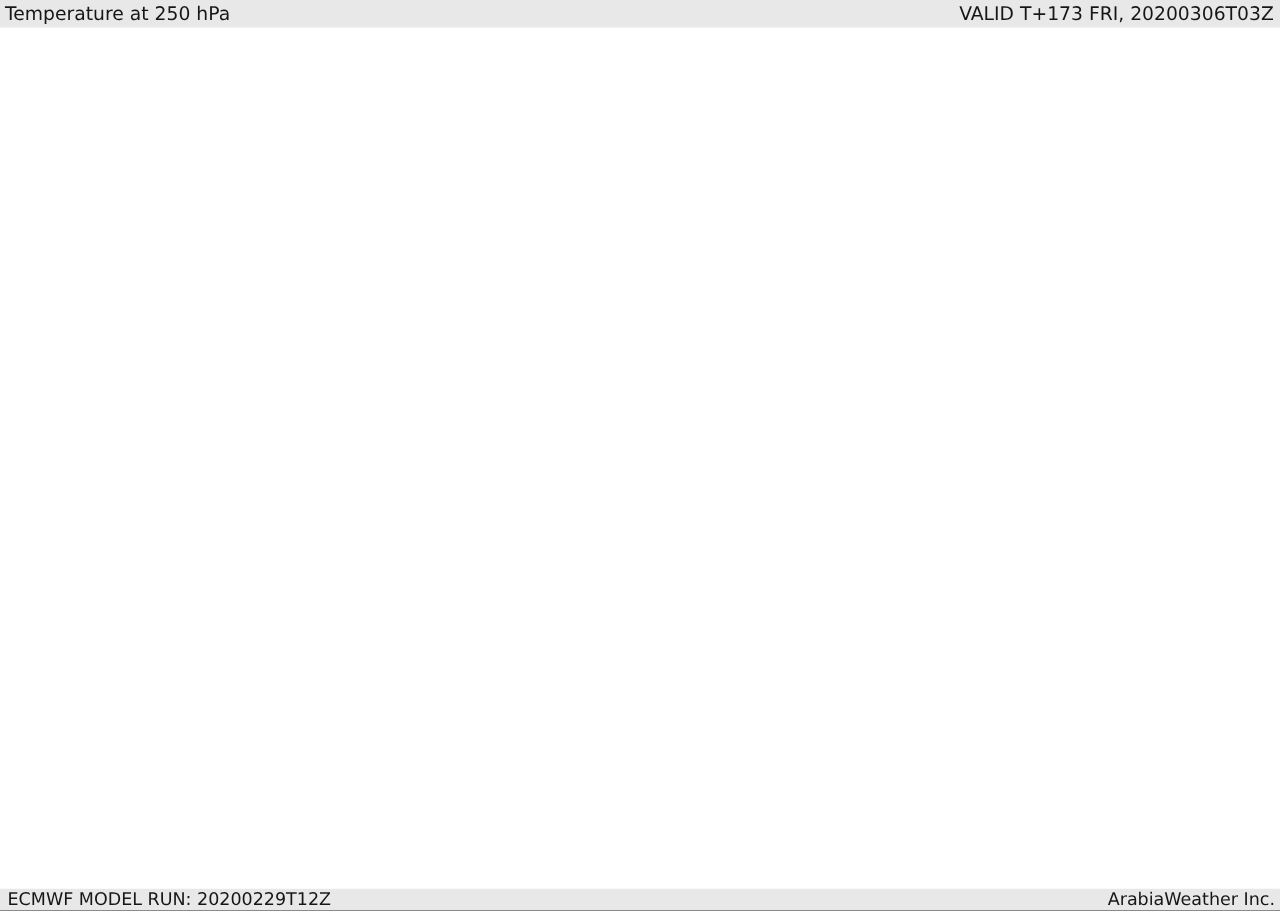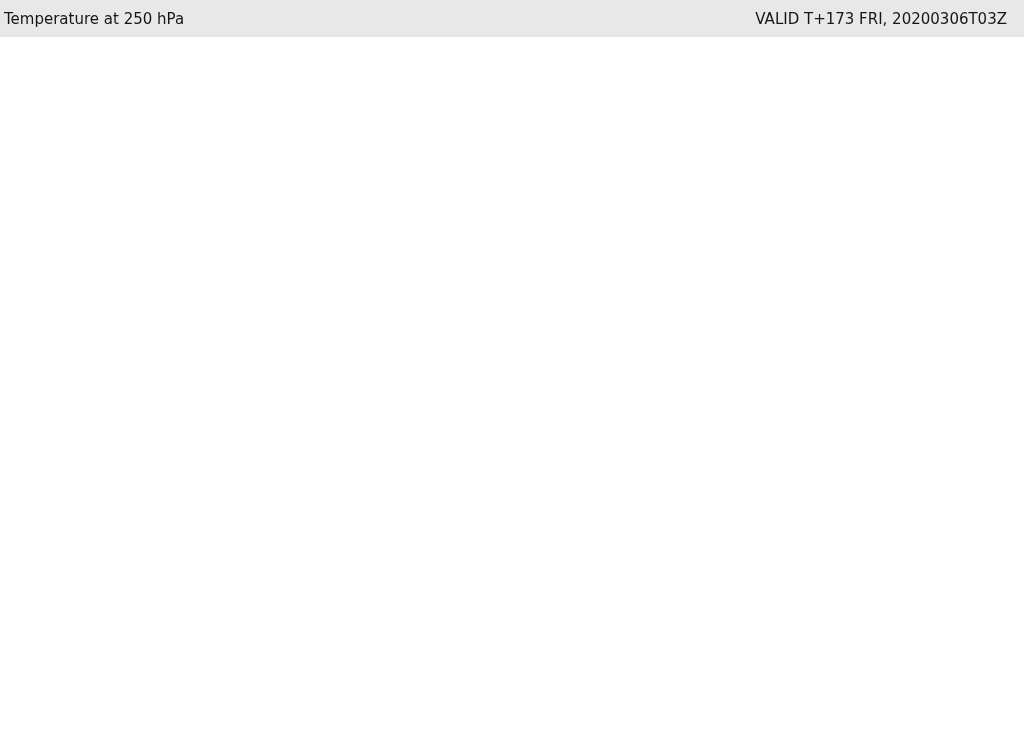--- a/index.html
+++ b/index.html
@@ -1,20 +1,20 @@
 <!DOCTYPE html>
 <html><head>
 <meta charset="utf-8">
 <style>
   html,body{margin:0;padding:0;background:#fff;}
   #frame{position:relative;width:1024px;height:729px;overflow:hidden;
          font-family:"DejaVu Sans","Liberation Sans",sans-serif;}
   .bar{position:absolute;left:0;width:1024px;background:#e8e8e8;color:#161616;
        display:flex;justify-content:space-between;align-items:center;box-sizing:border-box;}
-  #topbar{top:0;height:37px;font-size:15px;padding:0 17px 0 4px;}
+  #topbar{top:0;height:22px;font-size:15px;padding:0 5px 0 4px;}
   #botbar{bottom:0;height:18px;font-size:14px;padding:0 4px 0 6px;border-bottom:1px solid #8a8a8a;}
   #mapwrap{position:absolute;top:22px;left:0;width:1024px;height:689px;}
   svg{display:block;}
   .coast{fill:none;stroke:#050505;stroke-width:1.2;stroke-linejoin:round;stroke-linecap:round;}
   .border{fill:none;stroke:#0a0a0a;stroke-width:1.1;stroke-linejoin:round;stroke-linecap:round;}
   .dots{fill:none;stroke:#101010;stroke-width:1.3;stroke-dasharray:1 4;opacity:.85;}
   .latline{stroke:rgba(255,255,255,.22);stroke-width:1;}
   .lakefill{fill:#0a0a0a;}
 </style>
 </head>
@@ -130,14 +130,18 @@
           <path class="border" d="M621,317 L660,325 L700,333 L740,356 L778,378 L818,398 L858,428 L898,453 L930,476 L1000,476 L1013,463 L1024,452"></path>
           <path class="border" d="M621,317 L604,325 L578,337 L545,347 L513,352 L536,380 L559,402 L547,413 L543,415 L534,429 L509,435 L492,439 L468,461 L451,447 L438,435"></path>
           <path class="border" d="M605,258 L503,310 L491,307 L477,303 L461,298 L445,300"></path>
           <path class="border" d="M450,196 L465,205 L469,221 L461,239 L447,255 L433,260"></path>
           <path class="border" d="M402,381 L411,397 L419,411 L427,423 L431,429"></path>
         </g>
       </svg>
     </svg>
   </div>
 
+  <div class="bar" id="botbar">
+    <span>ECMWF MODEL RUN: 20200229T12Z</span>
+    <span>ArabiaWeather Inc.</span>
+  </div>
 
 </div>
 
 </body></html>

